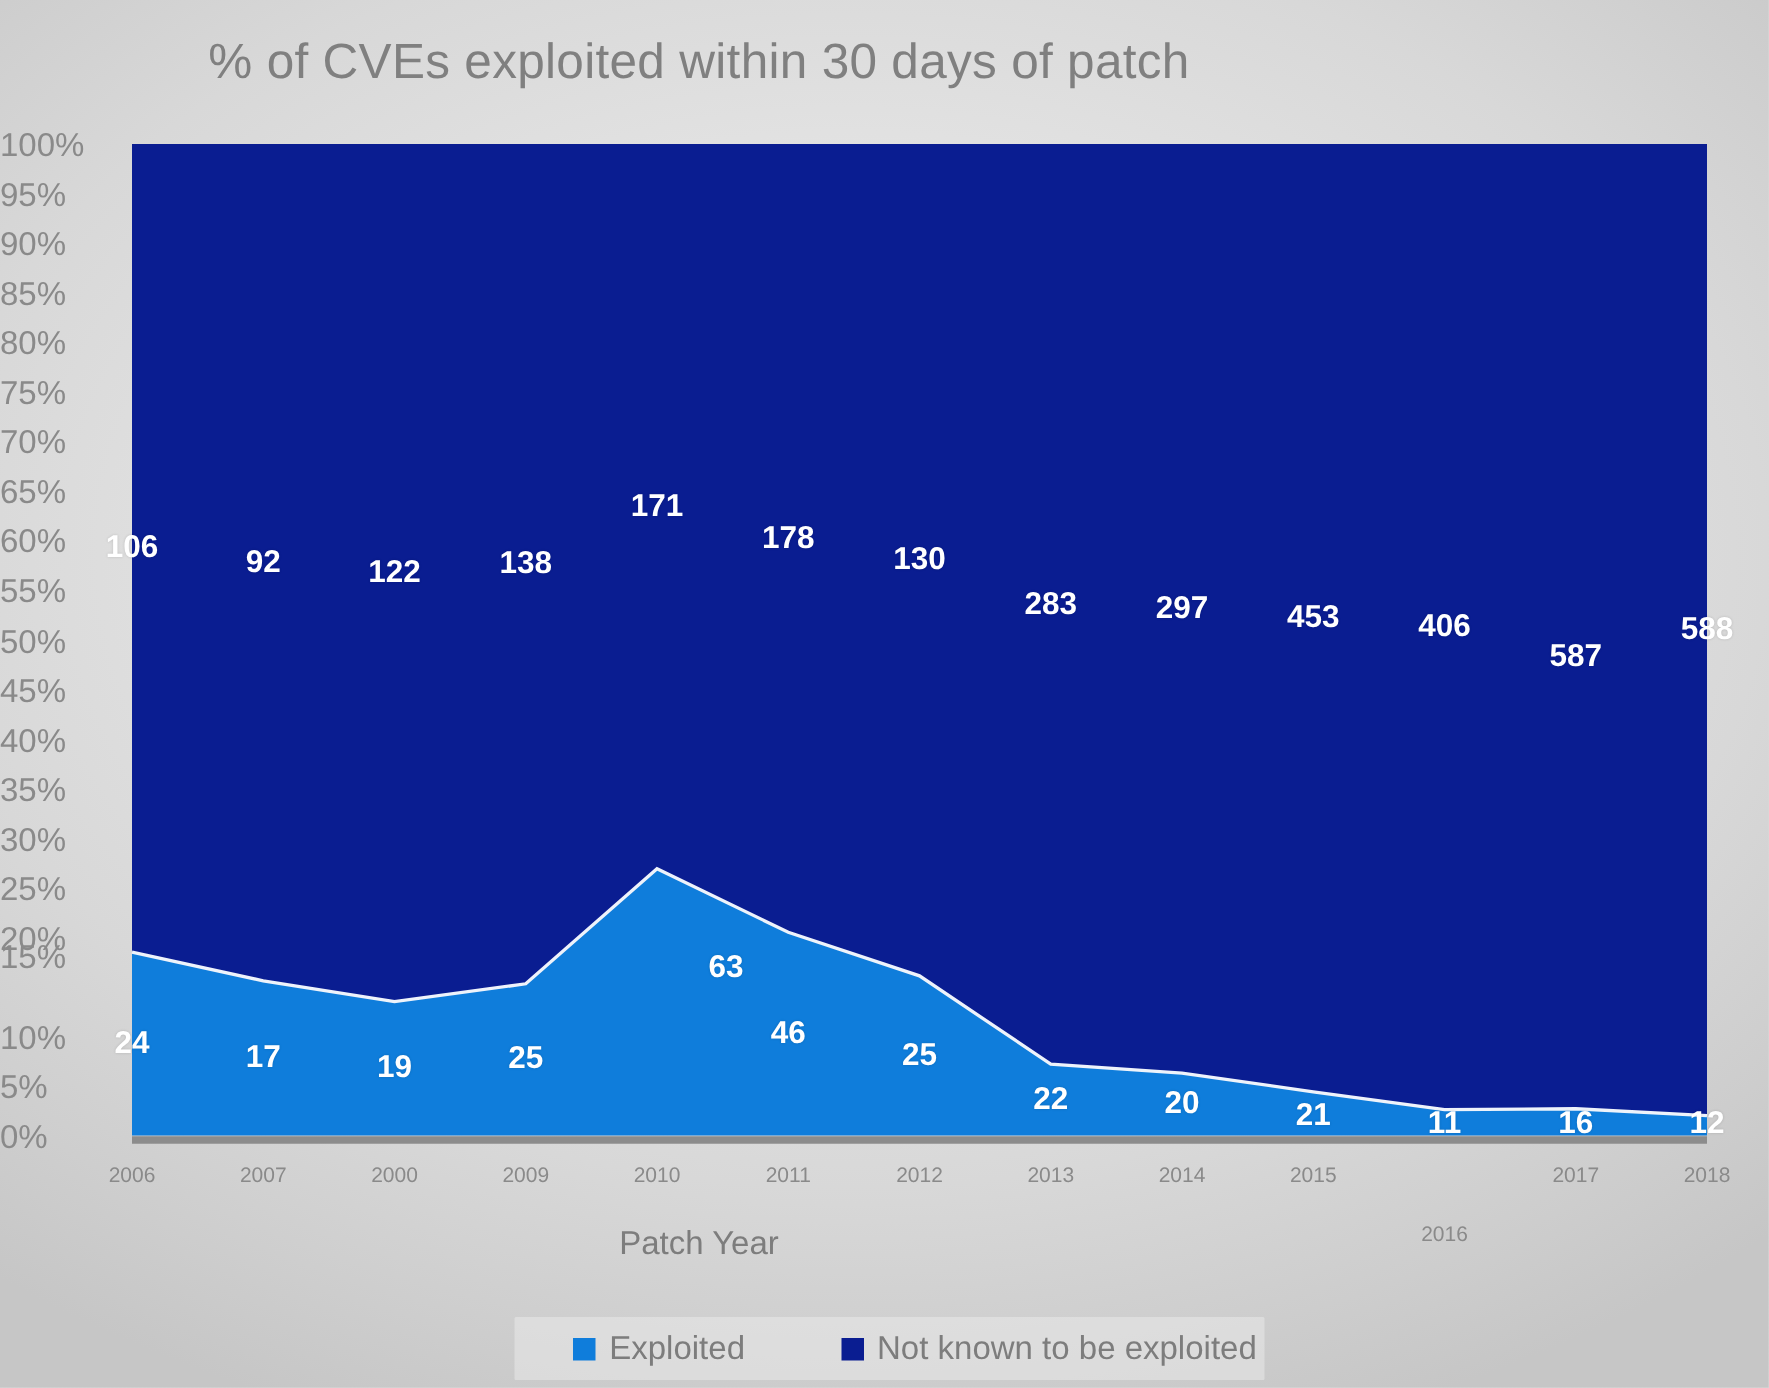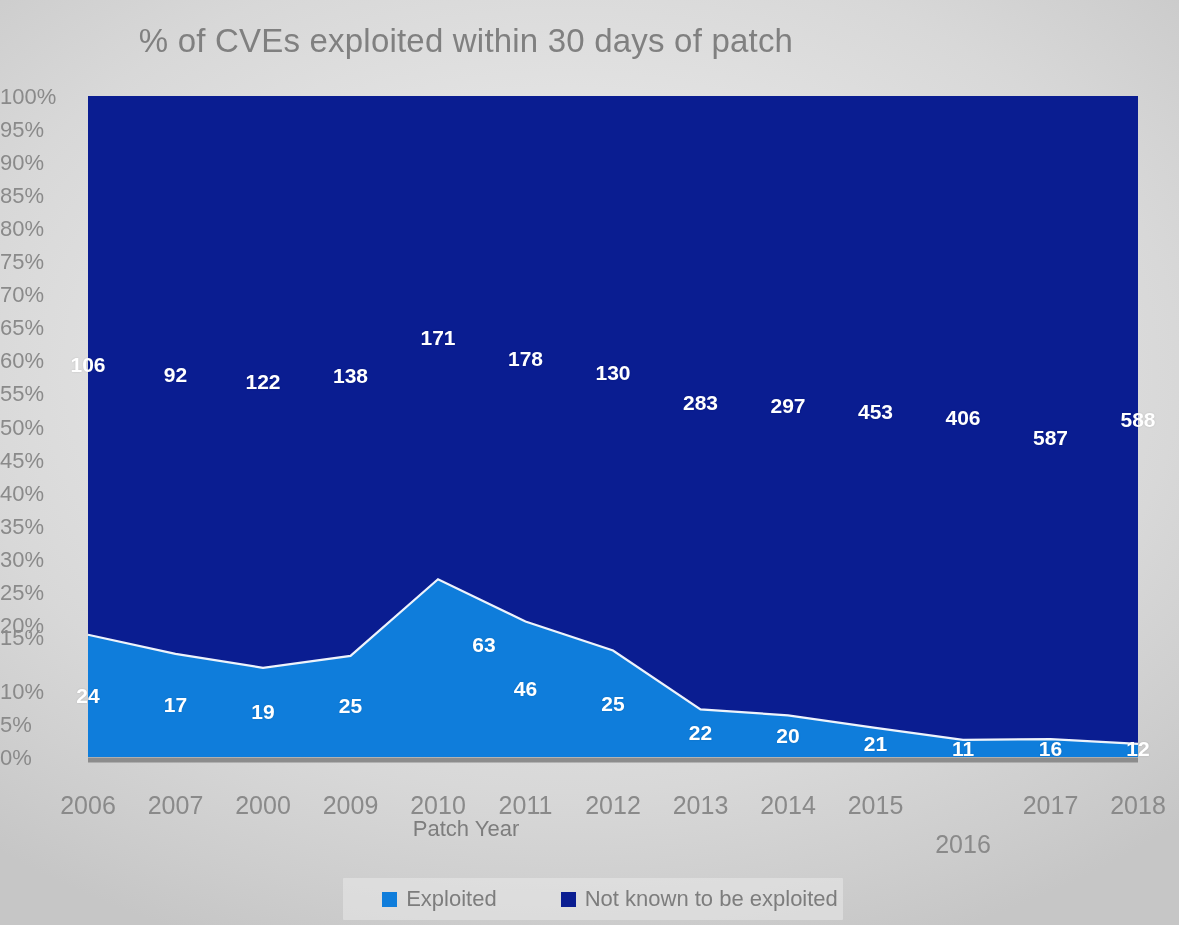--- a/index.html
+++ b/index.html
@@ -25,22 +25,22 @@
   
   #y-axis{position:absolute;left:0;top:0;width:78px;height:925px;}
   .ytick{
     position:absolute;right:0;width:78px;
     font-size:22px;color:#8a8a8a;line-height:1;
     white-space:nowrap;
     margin-left:44px;
   }
   
   .xtick{
-    position:absolute;top:791px;
-    font-size:25px;color:#8a8a8a;text-align:center;
+    position:absolute;top:775px;
+    font-size:14px;color:#8a8a8a;text-align:center;
     white-space:nowrap;transform:translateX(-50%);
   }
   #x-axis-title{
     position:absolute;left:0;top:816px;width:932px;
     text-align:center;font-size:22px;color:#7d7d7d;
   }
   
   .dlabel{
     position:absolute;font-size:21px;color:#ffffff;
     font-weight:600;white-space:nowrap;

